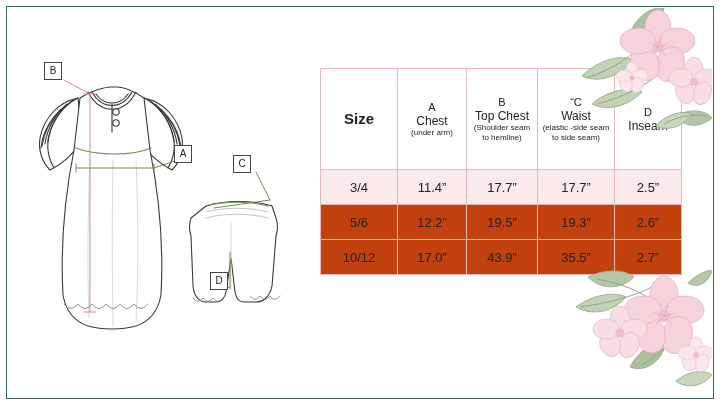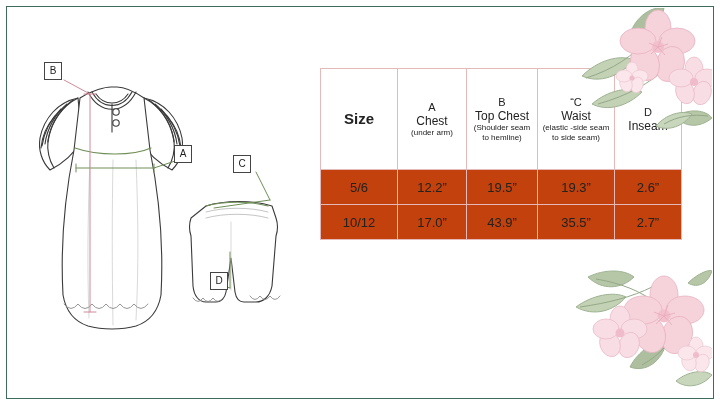--- a/index.html
+++ b/index.html
@@ -238,20 +238,27 @@
           <span class="hdr-main">Waist</span>
           <span class="hdr-sub">(elastic -side seam to side seam)</span>
         </th>
         <th class="col-d">
           <span class="hdr-letter">D</span>
           <span class="hdr-main">Inseam</span>
         </th>
       </tr>
     </thead>
     <tbody>
+      <tr class="shaded">
+        <td class="cell-size">3/4</td>
+        <td>11.4”</td>
+        <td>17.7”</td>
+        <td>17.7”</td>
+        <td>2.5”</td>
+      </tr>
       <tr class="plain">
         <td class="cell-size">5/6</td>
         <td>12.2”</td>
         <td>19.5”</td>
         <td>19.3”</td>
         <td>2.6”</td>
       </tr>
       <tr class="plain">
         <td class="cell-size">10/12</td>
         <td>17.0”</td>

